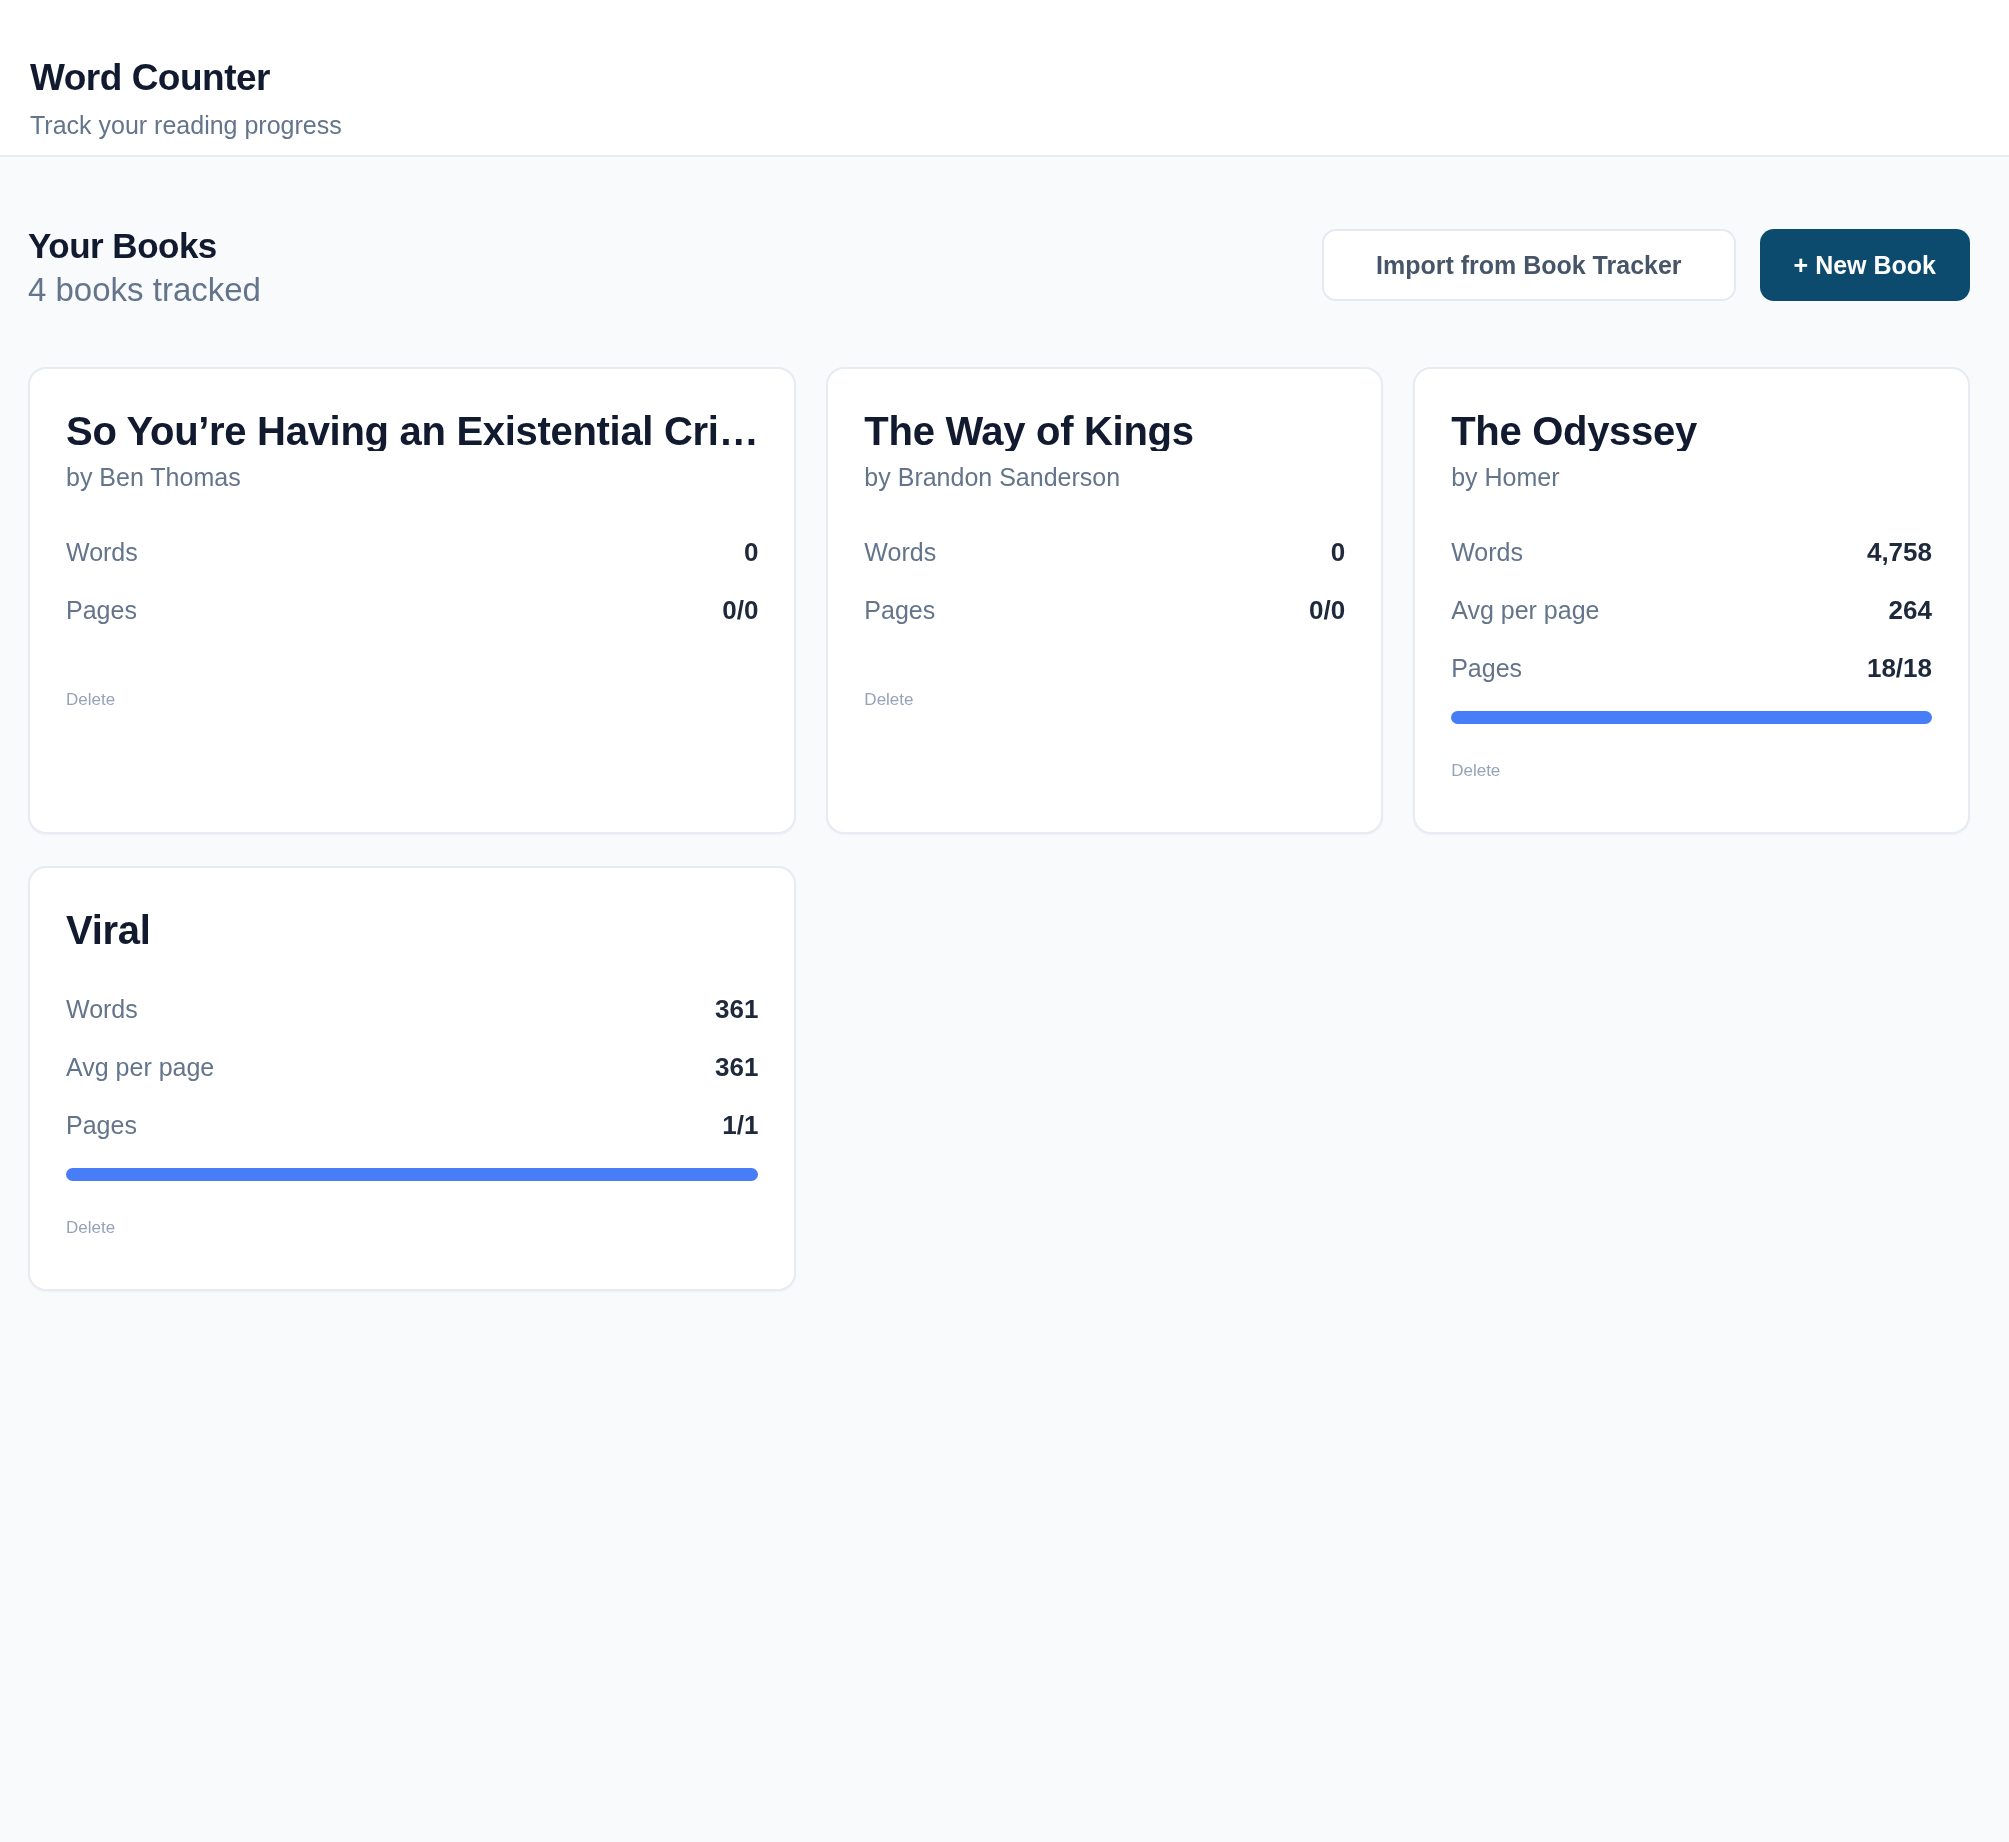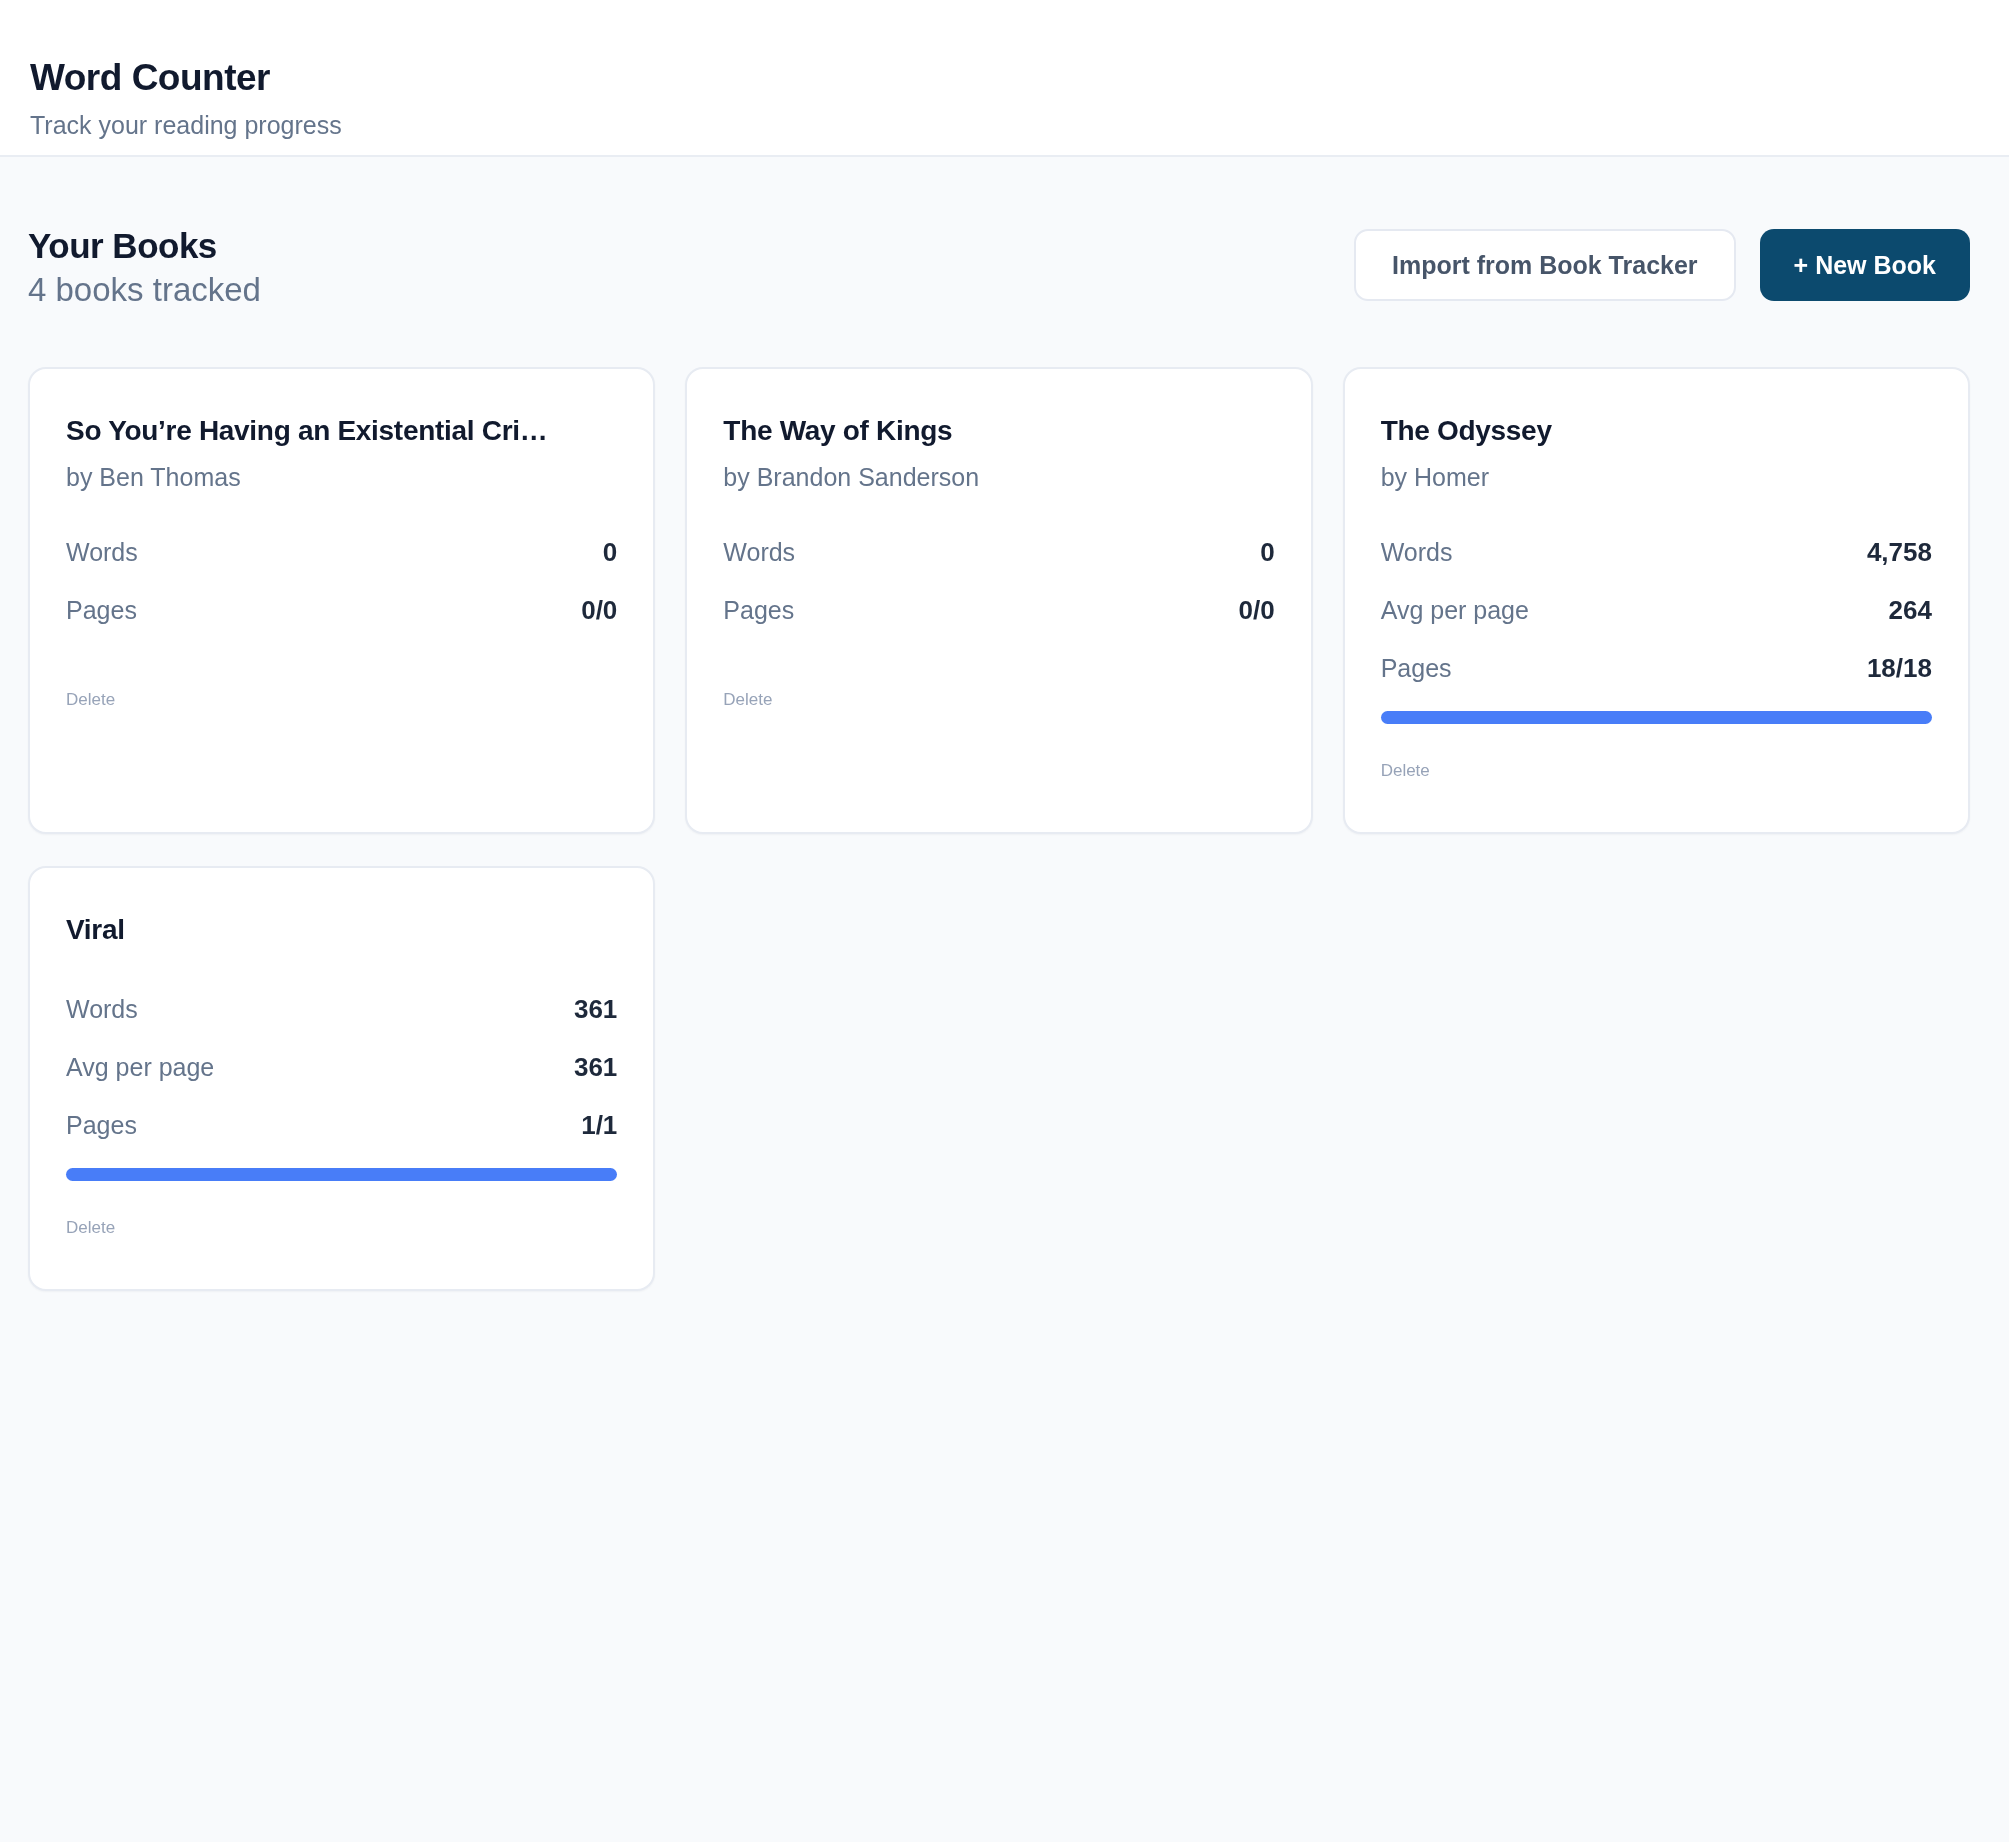--- a/index.html
+++ b/index.html
@@ -51,21 +51,21 @@
     font-size: 33px;
     color: #64748b;
     line-height: 30px;
   }
   .actions { display: flex; gap: 24px; align-items: center; }
   button { font-family: inherit; cursor: pointer; }
   .btn-secondary {
     background: #ffffff;
     border: 2px solid #e5e9f1;
     border-radius: 14px;
-    padding: 0 36px;
+    padding: 0 52px;
     height: 72px;
     font-size: 25px;
     font-weight: 600;
     color: #475569;
   }
   .btn-primary {
     border: none;
     border-radius: 14px;
     padding: 16px 34px;
     height: 72px;
@@ -85,21 +85,21 @@
   .card {
     background: #ffffff;
     border: 2px solid #e7ebf2;
     border-radius: 18px;
     padding: 42px 36px 46px;
     box-shadow: 0 1px 2px rgba(15, 23, 42, 0.04);
     display: flex;
     flex-direction: column;
   }
   .card h3 {
-    font-size: 28px;
+    font-size: 40px;
     font-weight: 700;
     letter-spacing: -0.3px;
     color: #111a2e;
     line-height: 40px;
     white-space: nowrap;
     overflow: hidden;
     text-overflow: ellipsis;
   }
   .card .author {
     margin-top: 10px;

